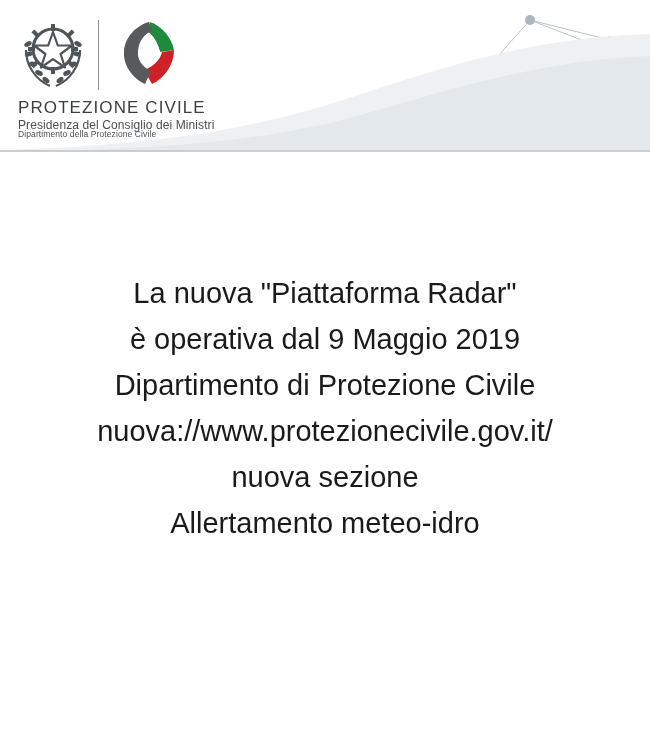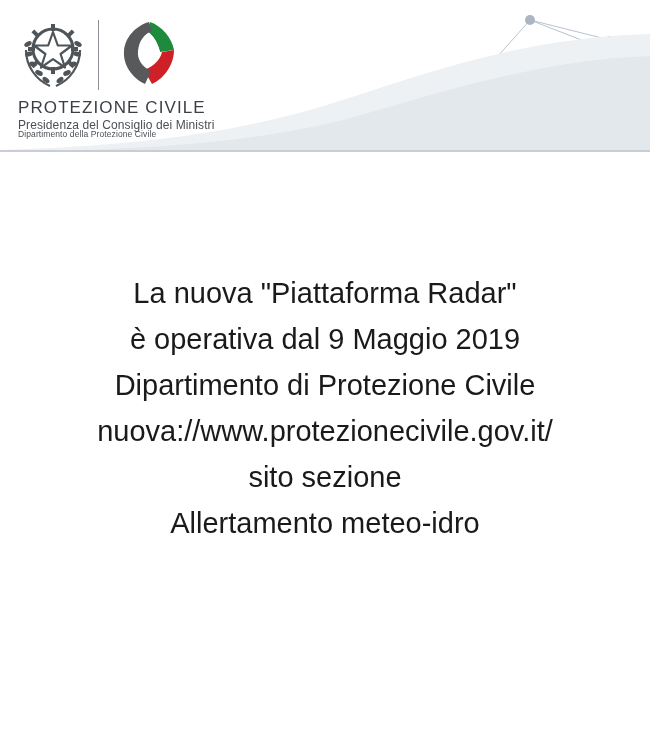--- a/index.html
+++ b/index.html
@@ -232,18 +232,18 @@
 
     <div class="header-divider"></div>
   </div>
 
   <div class="content">
     <div class="message">
       <span class="line">La nuova "Piattaforma Radar"</span>
       <span class="line">è operativa dal 9 Maggio 2019</span>
       <span class="line">Dipartimento di Protezione Civile</span>
       <span class="line">nuova://www.protezionecivile.gov.it/</span>
-      <span class="line">sito sezione</span>
+      <span class="line">nuova sezione</span>
       <span class="line">Allertamento meteo-idro</span>
     </div>
   </div>
 
 </div>
 
 </body></html>

